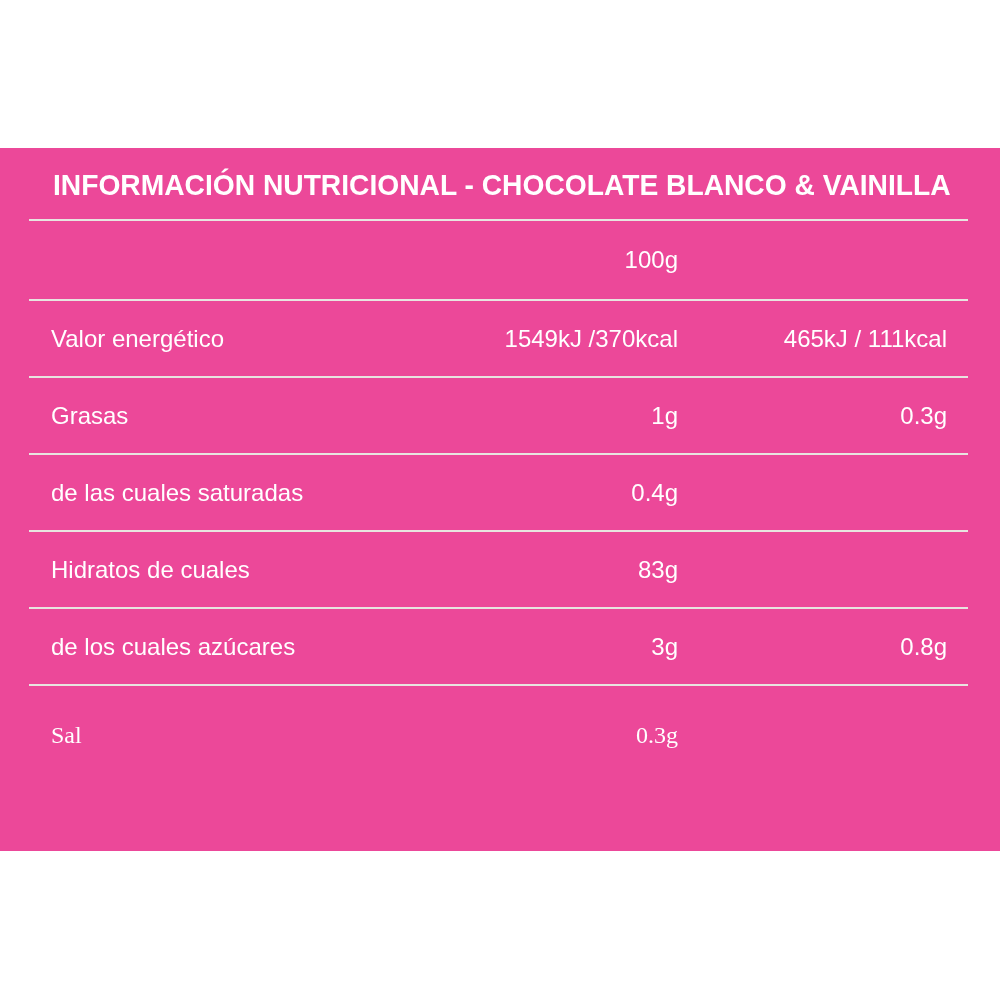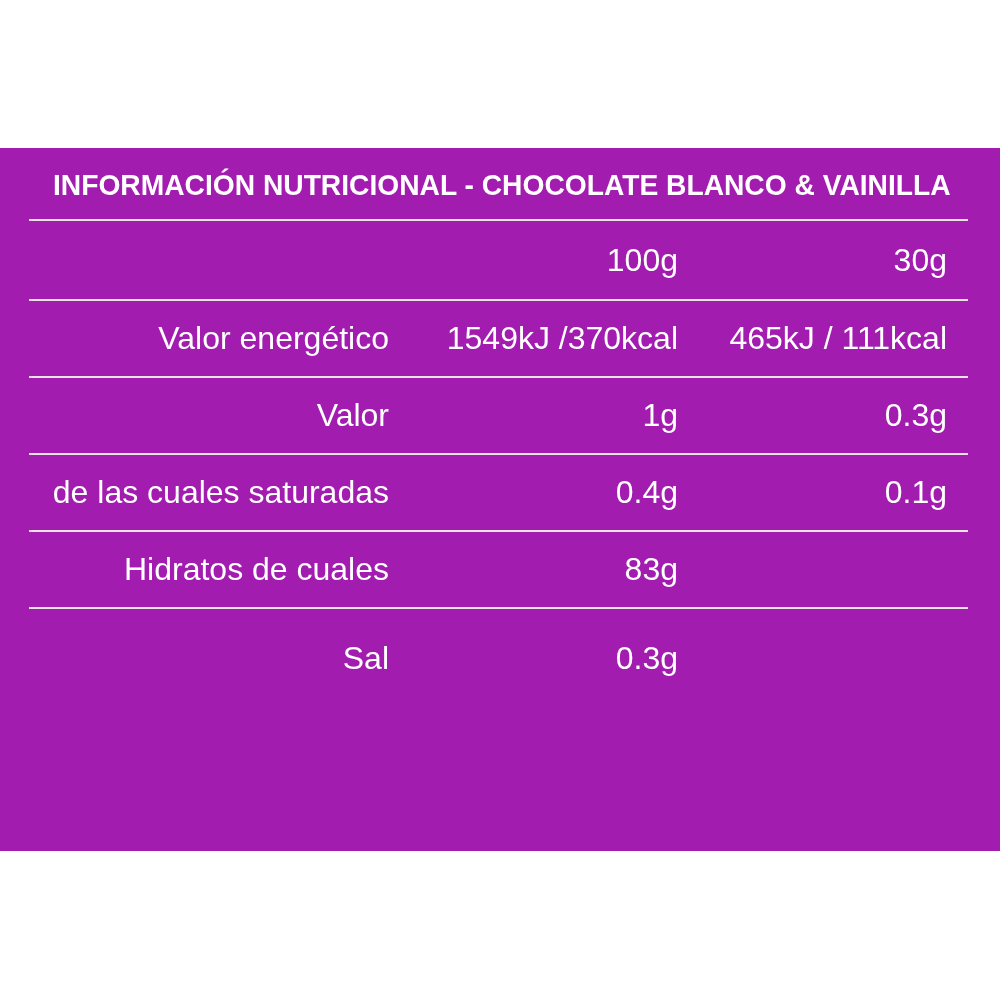--- a/index.html
+++ b/index.html
@@ -14,58 +14,59 @@
     background: #ffffff;
     font-family: "Liberation Sans", sans-serif;
     overflow: hidden;
   }
   .label-panel {
     position: absolute;
     left: 0;
     top: 148px;
     width: 1000px;
     height: 703px;
-    background: #a21caf;
+    background: #ec4899;
     color: #ffffff;
     box-sizing: border-box;
     padding-top: 20px;
   }
   .label-title {
     margin: 0 0 0 53px;
     font-size: 30px;
     line-height: 34px;
     font-weight: 700;
     white-space: nowrap;
     letter-spacing: 0px;
     transform: scaleX(0.94);
     transform-origin: left center;
   }
   .nutri-table {
     margin: 17px 32px 0 29px; 
-    font-size: 32px;
+    font-size: 24px;
   }
   .nutri-row {
     display: flex;
     align-items: center;
     box-sizing: border-box;
     border-top: 2px solid #e8e4e0;
     height: 77px;
   }
   .nutri-row.header-row {
     height: 80px;
   }
   .nutri-row.last-row {
     height: 114px;
     padding-bottom: 13px;
+    font-family: Liberation Serif, serif;
   }
   .cell-label {
     width: 360px;
     box-sizing: border-box;
     padding-left: 22px;
-    text-align: right;
+    text-align: left;
     white-space: nowrap;
   }
   .cell-100g {
     width: 289px;
     box-sizing: border-box;
     text-align: right;
     white-space: nowrap;
   }
   .cell-30g {
     flex: 1;
@@ -81,46 +82,49 @@
 <div class="page">
   <div class="label-panel">
 
     <h1 class="label-title">INFORMACIÓN NUTRICIONAL - CHOCOLATE BLANCO &amp; VAINILLA</h1>
 
     <div class="nutri-table">
 
       <div class="nutri-row header-row">
         <div class="cell-label"></div>
         <div class="cell-100g">100g</div>
-        <div class="cell-30g">30g</div>
       </div>
 
       <div class="nutri-row">
         <div class="cell-label">Valor energético</div>
         <div class="cell-100g">1549kJ /370kcal</div>
         <div class="cell-30g">465kJ / 111kcal</div>
       </div>
 
       <div class="nutri-row">
-        <div class="cell-label">Valor</div>
+        <div class="cell-label">Grasas</div>
         <div class="cell-100g">1g</div>
         <div class="cell-30g">0.3g</div>
       </div>
 
       <div class="nutri-row">
         <div class="cell-label">de las cuales saturadas</div>
         <div class="cell-100g">0.4g</div>
-        <div class="cell-30g">0.1g</div>
       </div>
 
       <div class="nutri-row">
         <div class="cell-label">Hidratos de cuales</div>
         <div class="cell-100g">83g</div>
       </div>
 
+      <div class="nutri-row">
+        <div class="cell-label">de los cuales azúcares</div>
+        <div class="cell-100g">3g</div>
+        <div class="cell-30g">0.8g</div>
+      </div>
 
 
       <div class="nutri-row last-row">
         <div class="cell-label">Sal</div>
         <div class="cell-100g">0.3g</div>
       </div>
 
     </div>
   </div>
 </div>

